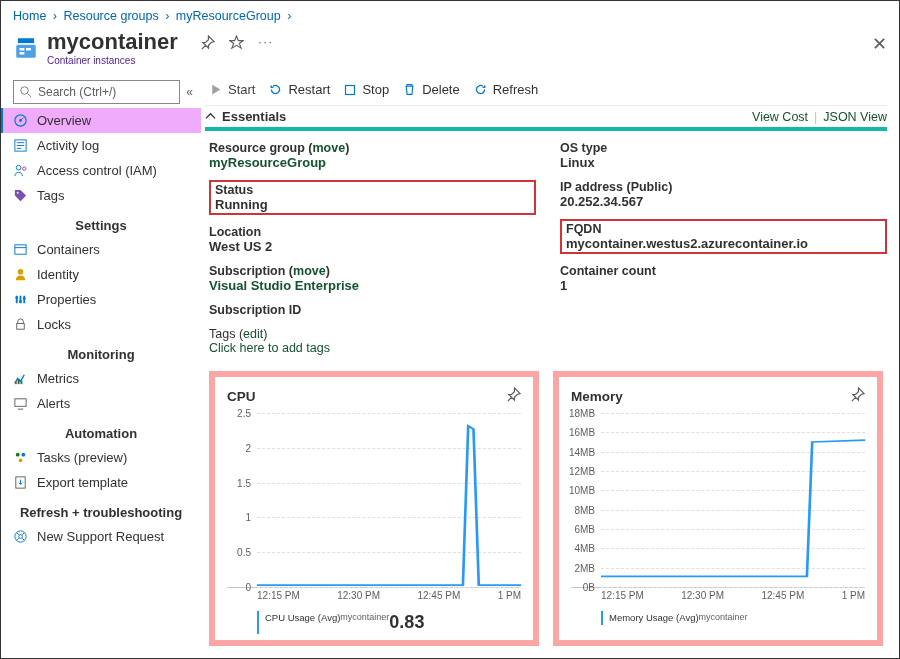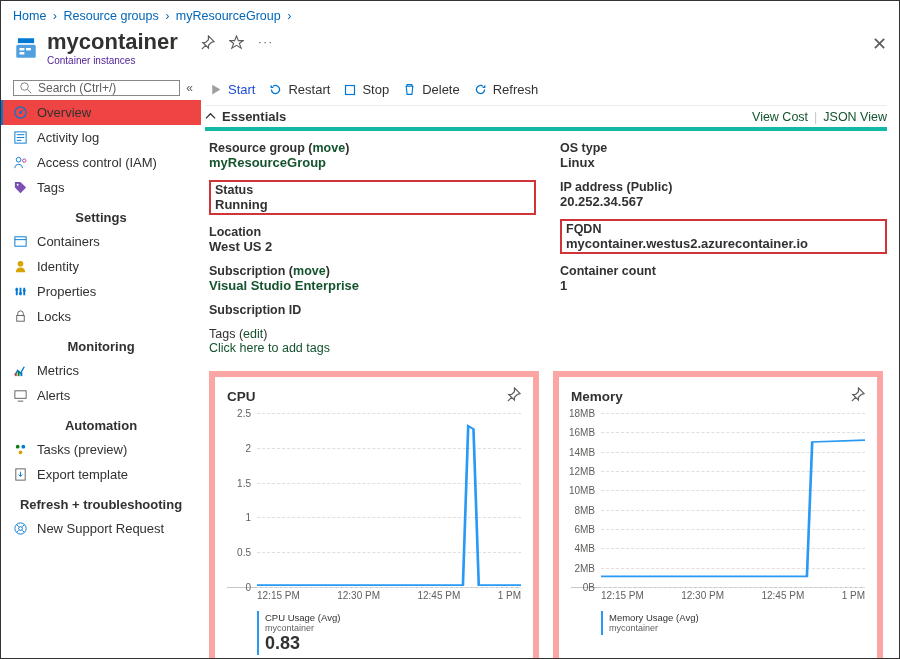--- a/index.html
+++ b/index.html
@@ -27,33 +27,33 @@
   .title { font-size:22px; font-weight:600; line-height:26px; }
   .subtitle { font-size:10px; color:#4c1d95; }
   .titleactions { display:flex; gap:14px; margin-left:22px; margin-top:6px; color:#605e5c; }
   .close { margin-left:auto; font-size:18px; color:#605e5c; margin-top:4px; cursor:pointer;}
 
   .layout { display:flex; height: calc(100% - 72px); }
 
   
   .sidebar { width:200px; border-right:0px; flex-shrink:0; overflow:hidden;}
   .search-wrap { padding:4px 8px 4px 12px; display:flex; align-items:center; gap:6px;}
-  .search { flex:1; border:1px solid #8a8886; height:16px; display:flex; align-items:center; padding:0 6px; font-size:12px; color:#605e5c; gap:6px;}
+  .search { flex:1; border:1px solid #8a8886; height:24px; display:flex; align-items:center; padding:0 6px; font-size:12px; color:#605e5c; gap:6px;}
   .search svg { flex-shrink:0;}
   .collapse-btn { color:#605e5c; font-size:12px;}
   .navgroup-title { padding:10px 12px 4px; font-weight:600; font-size:13px;text-align:center;}
   .navitem { display:flex; align-items:center; gap:9px; padding:5px 12px; cursor:pointer; font-size:13px;}
-  .navitem.selected { background:#ef4444; border-left:2px solid #0078d4; padding-left:10px;}
+  .navitem.selected { background:#f0abfc; border-left:2px solid #0078d4; padding-left:10px;}
   .navicon { width:15px; height:15px; display:flex; align-items:center; justify-content:center;}
 
   
   .main { flex:1; overflow:auto; padding:0 12px 0 4px;}
   .toolbar { display:flex; gap:14px; padding:6px 0 8px 4px; align-items:center;}
   .tbtn { display:flex; gap:6px; align-items:center; color:#323130; cursor:pointer; font-size:13px;}
-  .tbtn.disabled { color:#1d4ed8; }
+  .tbtn.disabled { color:#404040; }
   .essentials-bar { display:flex; align-items:center; padding:3px 0; border-top:1px solid #edebe9; border-bottom:4px solid #14b8a6;}
   .ess-toggle { display:flex; align-items:center; gap:6px; font-weight:600; font-size:13px; cursor:pointer;}
   .ess-right { margin-left:auto; display:flex; gap:6px; font-size:12.5px;}
   .ess-right .sepbar { color:#c8c6c4;}
   .essentials { display:flex; gap:24px; padding:10px 0 8px 4px;font-weight:bold;}
   .esscol { flex:1; display:flex; flex-direction:column; gap:10px;}
   .esslabel { font-size:12.5px; color:#323130; }
   .essval { font-size:13px; }
   .highlight-box { border:2px solid #d13438; padding:1px 4px; display:inline-block; }
   .highlight-box .esslabel, .highlight-box .essval { display:block;}
@@ -62,21 +62,21 @@
   
   .charts { display:flex; gap:14px; padding:6px 4px 8px;}
   .chartcard { flex:1; border:6px solid #fca5a5; padding:10px 12px 6px; position:relative; min-height:260px;}
   .chartheader { display:flex; align-items:center;}
   .charttitle { font-size:13.5px; font-weight:600;}
   .pin { margin-left:auto; color:#605e5c; cursor:pointer;}
   .plot { position:relative; height:175px; margin-top:8px; border-bottom:1px solid #c8c6c4;}
   .ytick { position:absolute; left:-2px; font-size:10px; color:#605e5c; transform:translateY(-50%); width:26px; text-align:right;}
   .grid { position:absolute; left:30px; right:0; border-top:1px dashed #e1dfdd;}
   .xaxis { display:flex; justify-content:space-between; font-size:10px; color:#605e5c; padding:2px 0 4px 30px;}
-  .legend { display:flex; border-left:2px solid #2899f5; margin-left:30px; margin-top:6px; padding:1px 6px 2px; flex-direction:column;}
+  .legend { display:flex; border-left:2px solid #2899f5; margin-left:30px; margin-top:6px; padding:1px 6px 2px; flex-direction:row;}
   .legend .ltitle { font-size:9.5px; color:#323130;}
   .legend .lsub { font-size:9px; color:#605e5c;}
   .legend .lval { font-size:18px; font-weight:600; line-height:20px;}
   .legend .lunit { font-size:11px; font-weight:600;}
   svg.spark { position:absolute; left:30px; right:0; bottom:0; top:0; width:calc(100% - 30px); height:100%;}
 </style>
 </head>
 <body>
 
 <div class="breadcrumb">

